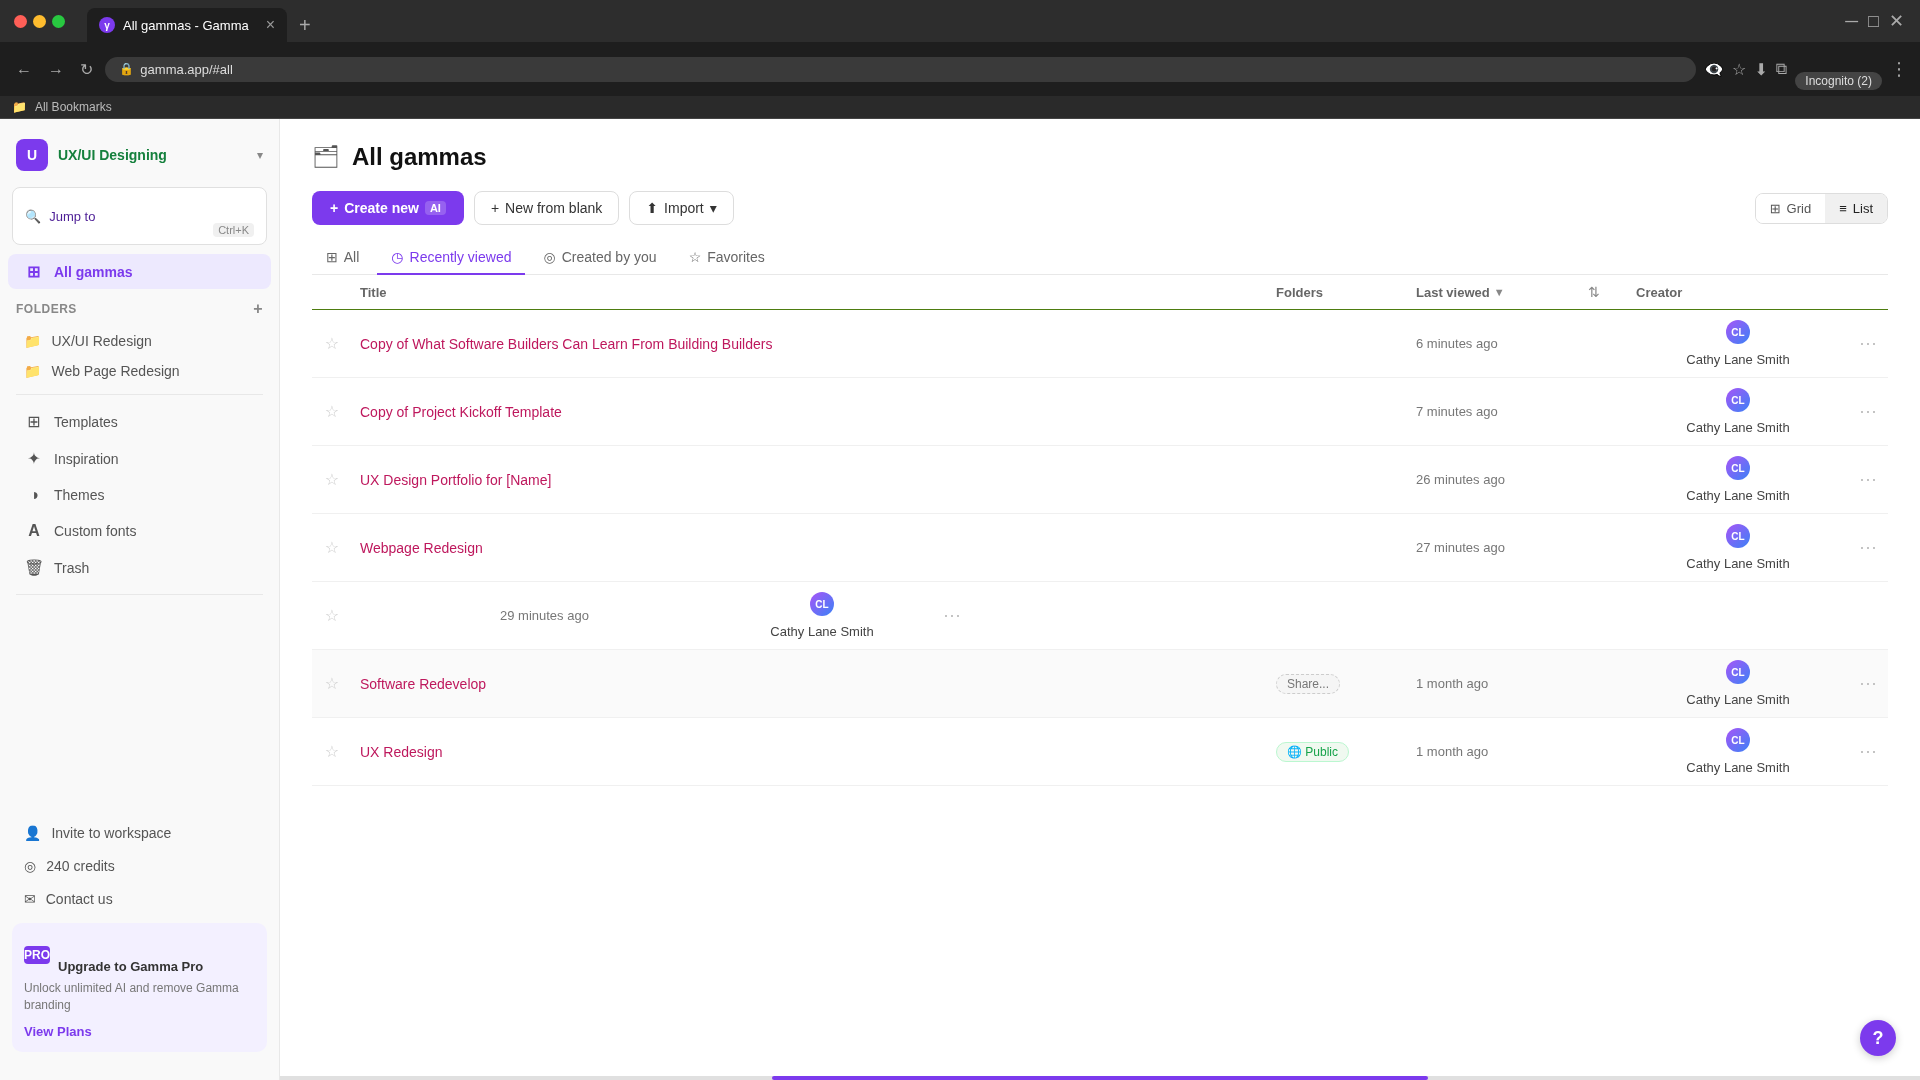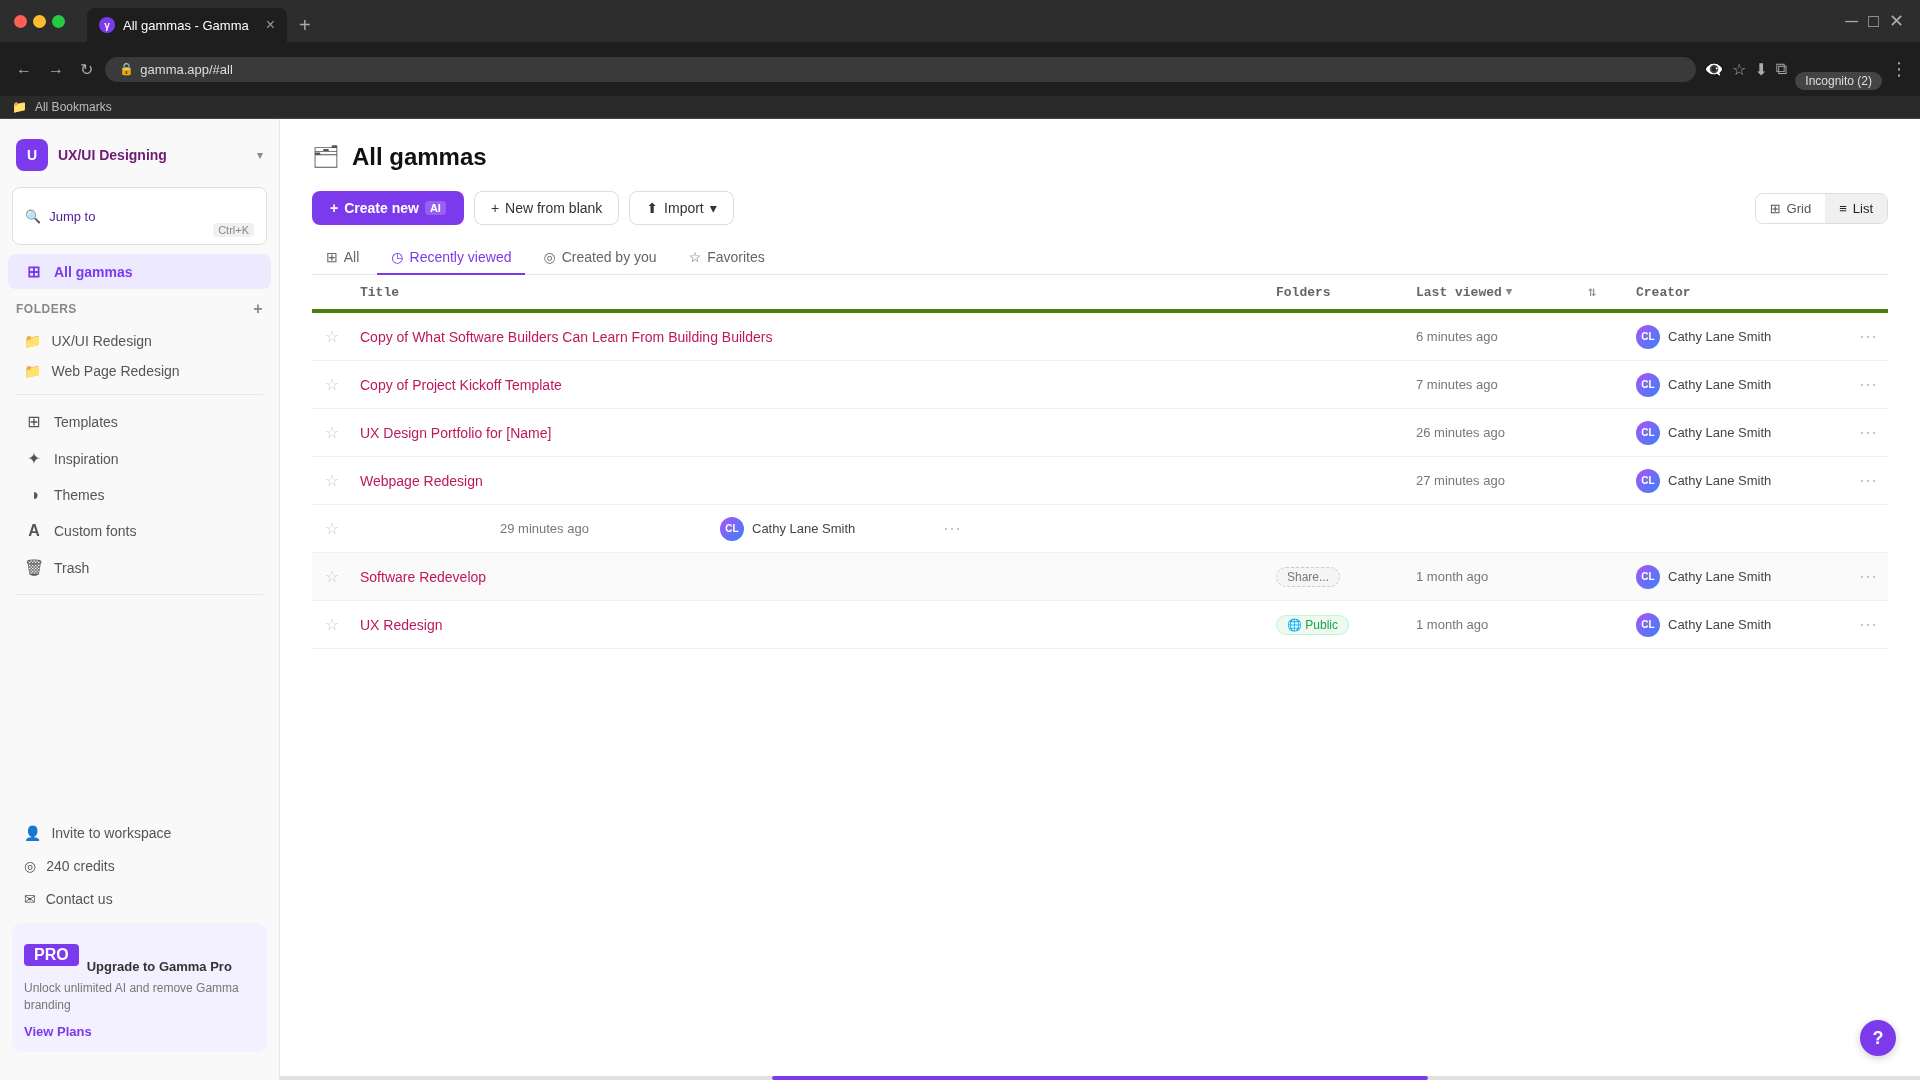--- a/index.html
+++ b/index.html
@@ -24,36 +24,36 @@
     .incognito-badge { background: #444; border-radius: 12px; padding: 2px 10px; font-size: 12px; color: #ddd; margin-top: 24px; }
     .bookmarks-bar { background: #2a2a2a; padding: 4px 12px; font-size: 12px; color: #bbb; display: flex; align-items: center; gap: 8px; border-bottom: 1px solid #444; }
 
     
     .app { display: flex; flex: 1; background: #fff; overflow: hidden; }
 
     
     .sidebar { width: 280px; background: #f9f9f9; border-right: 1px solid #e8e8e8; display: flex; flex-direction: column; padding: 12px 0; overflow-y: auto; flex-shrink: 0; }
     .sidebar-workspace { display: flex; align-items: center; gap: 10px; padding: 8px 16px 12px; cursor: pointer; }
     .workspace-avatar { width: 32px; height: 32px; border-radius: 8px; background: #7c3aed; color: white; display: flex; align-items: center; justify-content: center; font-weight: bold; font-size: 14px; flex-shrink: 0; }
-    .workspace-name { font-size: 14px; font-weight: 600; color: #701a75; flex: 1; }
+    .workspace-name { font-size: 14px; font-weight: 600; color: #15803d; flex: 1; }
     .chevron-icon { color: #888; font-size: 12px; }
     .sidebar-search { margin: 4px 12px 8px; background: #fff; border: 1px solid #e0e0e0; border-radius: 8px; padding: 7px 12px; display: flex; align-items: center; gap: 8px; color: #999; font-size: 13px; cursor: pointer; }
     .sidebar-search .shortcut { margin-left: auto; background: #f0f0f0; border-radius: 4px; padding: 1px 5px; font-size: 11px; color: #888; margin-top: 28px; }
     .sidebar-nav-item { display: flex; align-items: center; gap: 10px; padding: 8px 16px; cursor: pointer; border-radius: 8px; margin: 1px 8px; color: #555; font-size: 14px; }
     .sidebar-nav-item.active { background: #ede9fe; color: #7c3aed; font-weight: 600; }
     .sidebar-nav-item .item-icon { font-size: 16px; width: 20px; text-align: center; }
     .sidebar-section { padding: 10px 16px 4px; }
     .sidebar-section-header { display: flex; align-items: center; justify-content: space-between; color: #888; font-size: 12px; font-weight: 600; text-transform: uppercase; letter-spacing: 0.5px; margin-bottom: 4px; }
     .sidebar-folder { display: flex; align-items: center; gap: 10px; padding: 6px 16px; cursor: pointer; color: #555; font-size: 14px; border-radius: 6px; margin: 1px 8px; }
     .sidebar-divider { border: none; border-top: 1px solid #e8e8e8; margin: 8px 16px; }
     .sidebar-bottom { margin-top: auto; padding: 8px 0; }
     .sidebar-user-item { display: flex; align-items: center; gap: 10px; padding: 8px 16px; cursor: pointer; color: #555; font-size: 14px; border-radius: 6px; margin: 1px 8px; }
     .upgrade-box { margin: 8px 12px; background: #f3f0ff; border-radius: 10px; padding: 12px; }
     .upgrade-header { display: flex; align-items: center; gap: 8px; margin-bottom: 6px; }
-    .pro-badge { background: #7c3aed; color: white; font-size: 16px; font-weight: 700; padding: 2px 10px; border-radius: 4px; }
+    .pro-badge { background: #7c3aed; color: white; font-size: 12px; font-weight: 700; padding: 2px 0; border-radius: 4px; }
     .upgrade-title { font-size: 13px; font-weight: 600; color: #333; margin-top: 24px; }
     .upgrade-desc { font-size: 12px; color: #777; margin-bottom: 8px; line-height: 1.4; }
     .view-plans-link { color: #7c3aed; font-size: 13px; font-weight: 600; cursor: pointer; text-decoration: none; }
 
     
     .main { flex: 1; display: flex; flex-direction: column; background: #fff; overflow: hidden; }
     .main-header { padding: 24px 32px 0; }
     .page-title-row { display: flex; align-items: center; gap: 12px; margin-bottom: 20px; }
     .page-title-icon { font-size: 22px; color: #555; }
     .page-title { font-size: 24px; font-weight: 700; color: #111; }
@@ -63,35 +63,35 @@
     .btn-secondary { background: #fff; color: #333; border: 1px solid #ddd; border-radius: 8px; padding: 8px 16px; font-size: 14px; font-weight: 500; cursor: pointer; display: flex; align-items: center; gap: 6px; }
     .filter-tabs { display: flex; align-items: center; gap: 4px; border-bottom: 1px solid #e8e8e8; }
     .filter-tab { display: flex; align-items: center; gap: 6px; padding: 8px 14px; font-size: 14px; color: #666; cursor: pointer; border-bottom: 2px solid transparent; margin-bottom: -1px; }
     .filter-tab.active { color: #7c3aed; border-bottom-color: #7c3aed; font-weight: 500; }
     .view-toggle { margin-left: auto; display: flex; border: 1px solid #ddd; border-radius: 8px; overflow: hidden; }
     .view-btn { display: flex; align-items: center; gap: 6px; padding: 7px 14px; font-size: 13px; color: #555; cursor: pointer; border: none; background: #fff; }
     .view-btn.active { background: #f0f0f0; color: #222; font-weight: 500; }
 
     
     .table-container { flex: 1; overflow-y: auto; padding: 0 32px; }
-    .table-header-row { display: flex; border-bottom: 4px solid #4d7c0f; padding: 8px 0; font-family: Liberation Mono, monospace; }
+    .table-header-row { display: flex; border-bottom: 1px solid #4d7c0f; padding: 8px 0; }
     .col-star { width: 40px; flex-shrink: 0; }
     .col-title { flex: 1; padding: 0 8px; }
     .col-folders { width: 140px; text-align: left; padding: 0 8px; }
     .col-lastviewed { width: 180px; padding: 0 8px; display: flex; align-items: center; gap: 4px; }
     .col-sort { width: 40px; }
     .col-creator { width: 220px; padding: 0 8px; }
     .col-actions { width: 40px; }
 
     .table-row { display: flex; align-items: center; border-bottom: 1px solid #f0f0f0; padding: 10px 0; }
     .star-btn { color: #ccc; font-size: 16px; cursor: pointer; padding: 4px; width: 40px; text-align: center; flex-shrink: 0; }
     .row-title { flex: 1; padding: 0 8px; font-size: 14px; color: #be185d; }
     .row-folders { width: 140px; padding: 0 8px; }
     .row-lastviewed { width: 180px; padding: 0 8px; font-size: 13px; color: #777; }
-    .row-creator { width: 220px; padding: 0 8px; display: flex; align-items: center; gap: 8px; font-size: 13px; color: #444; }
+    .row-creator { width: 220px; padding: 0 8px; display: flex; align-items: center; gap: 8px; font-size: 13px; color: #444; flex-direction: column; }
     .creator-avatar { width: 24px; height: 24px; border-radius: 50%; background: linear-gradient(135deg, #a855f7, #3b82f6); flex-shrink: 0; overflow: hidden; display: flex; align-items: center; justify-content: center; color: white; font-size: 10px; font-weight: bold; }
     .row-actions { width: 40px; text-align: center; }
     .more-btn { color: #bbb; cursor: pointer; font-size: 18px; padding: 2px 6px; border-radius: 4px; }
     .public-badge { display: inline-flex; align-items: center; gap: 4px; background: #f0f9f0; border-radius: 20px; padding: 2px 10px; font-size: 12px; color: #16a34a; border: 1px solid #bbf7d0; }
     .share-badge { display: inline-flex; align-items: center; gap: 4px; background: #f5f5f5; border-radius: 20px; padding: 2px 10px; font-size: 12px; color: #777; border: 1px dashed #ccc; }
 
     .sort-icon { font-size: 11px; color: #888; }
     .help-btn { position: fixed; bottom: 24px; right: 24px; width: 36px; height: 36px; border-radius: 50%; background: #7c3aed; color: white; display: flex; align-items: center; justify-content: center; font-size: 18px; font-weight: bold; cursor: pointer; box-shadow: 0 2px 8px rgba(0,0,0,0.2); }
 
     

